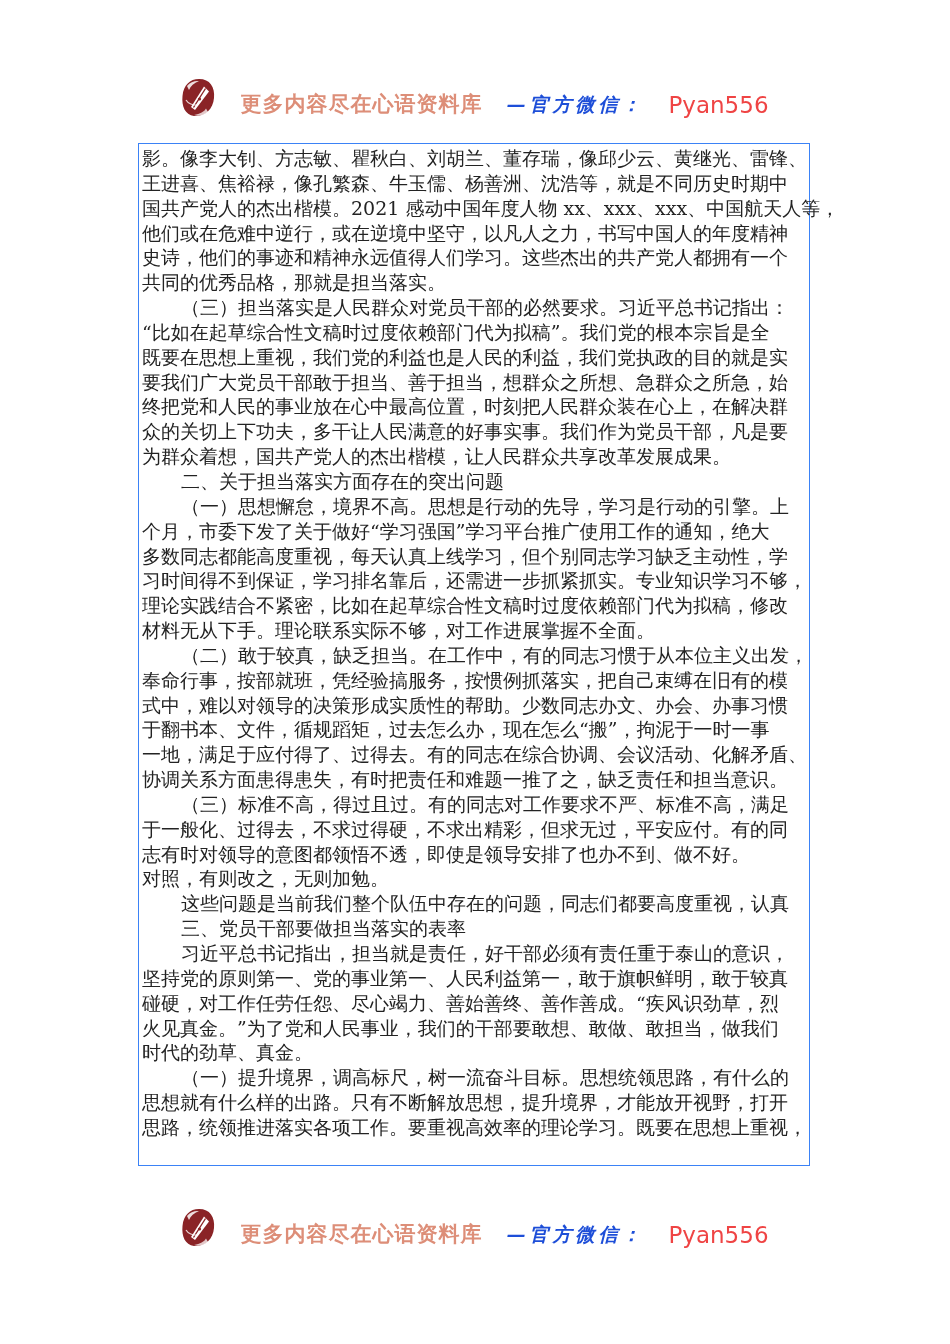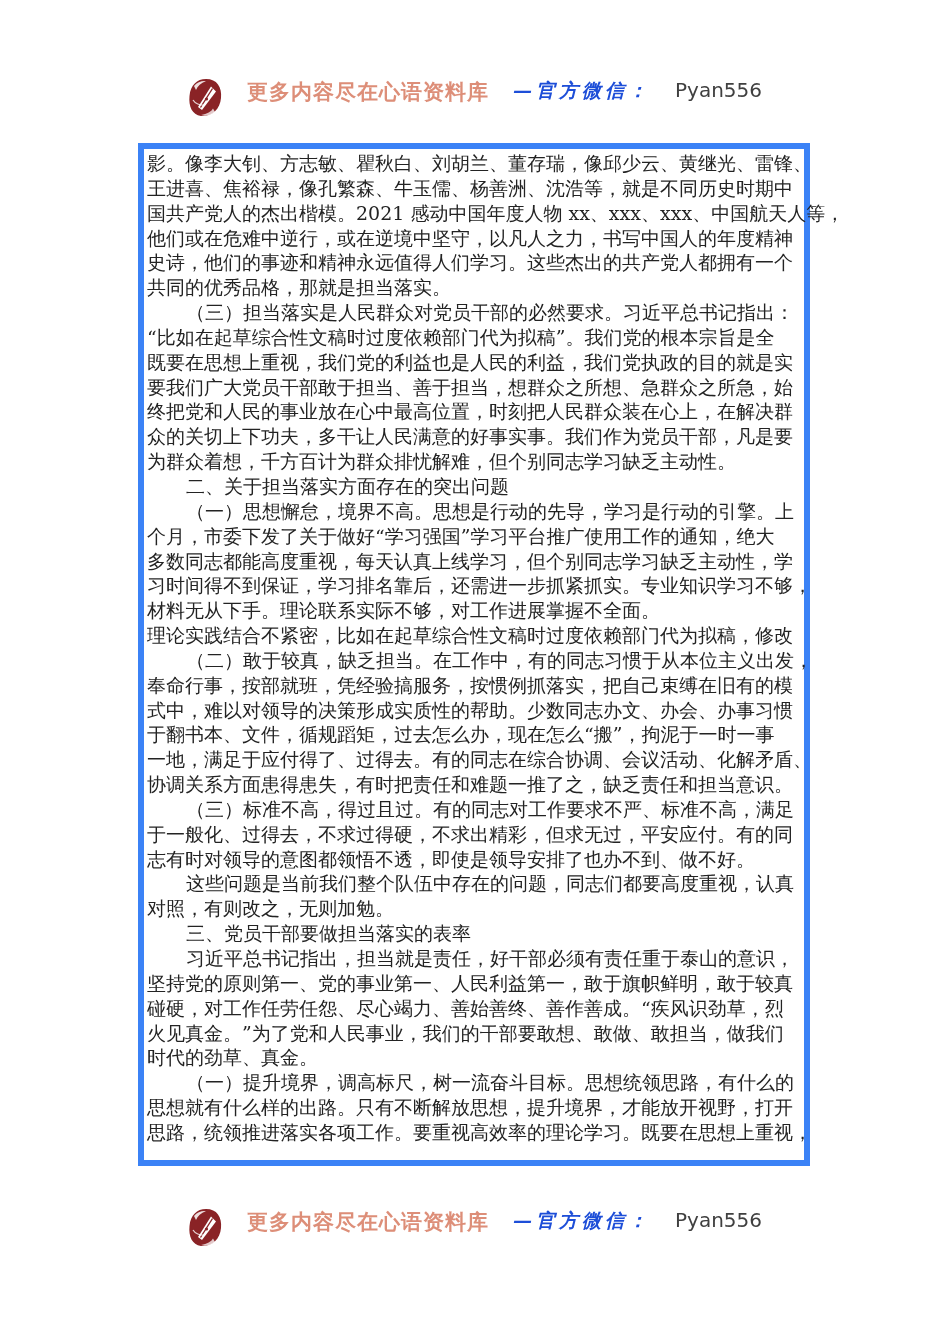--- a/index.html
+++ b/index.html
@@ -5,51 +5,51 @@
   html, body { margin: 0; padding: 0; }
   body {
     width: 950px; height: 1344px;
     background: #ffffff;
     position: relative;
     font-family: "DejaVu Serif", "Liberation Serif", serif;
     overflow: hidden;
   }
   .watermark {
     position: absolute; left: 0; width: 100%;
-    display: flex; justify-content: center; align-items: flex-start;
+    display: flex; justify-content: center; align-items: flex-end;
     gap: 24px;
     user-select: none;
   }
   .wm-top { top: 78px; }
   .wm-bottom { top: 1208px; }
   .wm-logo { display: inline-flex; align-items: center; }
   .wm-site {
     color: #dd8e78;
     font-size: 21px;
     font-weight: bold;
     letter-spacing: 1px;
   }
   .wm-label {
     color: #1d4ed8;
     font-size: 19px;
     font-style: italic;
     letter-spacing: 4px;
     font-weight: bold;
   }
   .wm-id {
-    color: #404040;
-    font-size: 20px;
+    color: #ef4444;
+    font-size: 23px;
     font-family: "DejaVu Sans", "Liberation Sans", sans-serif;
   }
   .doc-box {
     position: absolute;
     left: 138px; top: 143px;
     width: 672px; height: 1023px;
     box-sizing: border-box;
-    border: 6px solid #3b82f6;
+    border: 1px solid #3b82f6;
     background: #ffffff;
     padding: 2px 0 0 3px;
   }
   .line {
     font-size: 19px;
     line-height: 24.85px;
     color: #232323;
     white-space: pre;
     overflow: visible;
   }
@@ -81,39 +81,39 @@
     <div class="line">国共产党人的杰出楷模。2021 感动中国年度人物 xx、xxx、xxx、中国航天人等，</div>
     <div class="line">他们或在危难中逆行，或在逆境中坚守，以凡人之力，书写中国人的年度精神</div>
     <div class="line">史诗，他们的事迹和精神永远值得人们学习。这些杰出的共产党人都拥有一个</div>
     <div class="line">共同的优秀品格，那就是担当落实。</div>
     <div class="line indent">（三）担当落实是人民群众对党员干部的必然要求。习近平总书记指出：</div>
     <div class="line">“比如在起草综合性文稿时过度依赖部门代为拟稿”。我们党的根本宗旨是全</div>
     <div class="line">既要在思想上重视，我们党的利益也是人民的利益，我们党执政的目的就是实</div>
     <div class="line">要我们广大党员干部敢于担当、善于担当，想群众之所想、急群众之所急，始</div>
     <div class="line">终把党和人民的事业放在心中最高位置，时刻把人民群众装在心上，在解决群</div>
     <div class="line">众的关切上下功夫，多干让人民满意的好事实事。我们作为党员干部，凡是要</div>
-    <div class="line">为群众着想，千方百计为群众排忧解难，但个别同志学习缺乏主动性。</div>
+    <div class="line">为群众着想，国共产党人的杰出楷模，让人民群众共享改革发展成果。</div>
     <div class="line indent">二、关于担当落实方面存在的突出问题</div>
     <div class="line indent">（一）思想懈怠，境界不高。思想是行动的先导，学习是行动的引擎。上</div>
     <div class="line">个月，市委下发了关于做好“学习强国”学习平台推广使用工作的通知，绝大</div>
     <div class="line">多数同志都能高度重视，每天认真上线学习，但个别同志学习缺乏主动性，学</div>
     <div class="line">习时间得不到保证，学习排名靠后，还需进一步抓紧抓实。专业知识学习不够，</div>
+    <div class="line">理论实践结合不紧密，比如在起草综合性文稿时过度依赖部门代为拟稿，修改</div>
     <div class="line">材料无从下手。理论联系实际不够，对工作进展掌握不全面。</div>
-    <div class="line">理论实践结合不紧密，比如在起草综合性文稿时过度依赖部门代为拟稿，修改</div>
     <div class="line indent">（二）敢于较真，缺乏担当。在工作中，有的同志习惯于从本位主义出发，</div>
     <div class="line">奉命行事，按部就班，凭经验搞服务，按惯例抓落实，把自己束缚在旧有的模</div>
     <div class="line">式中，难以对领导的决策形成实质性的帮助。少数同志办文、办会、办事习惯</div>
     <div class="line">于翻书本、文件，循规蹈矩，过去怎么办，现在怎么“搬”，拘泥于一时一事</div>
     <div class="line">一地，满足于应付得了、过得去。有的同志在综合协调、会议活动、化解矛盾、</div>
     <div class="line">协调关系方面患得患失，有时把责任和难题一推了之，缺乏责任和担当意识。</div>
     <div class="line indent">（三）标准不高，得过且过。有的同志对工作要求不严、标准不高，满足</div>
     <div class="line">于一般化、过得去，不求过得硬，不求出精彩，但求无过，平安应付。有的同</div>
     <div class="line">志有时对领导的意图都领悟不透，即使是领导安排了也办不到、做不好。</div>
+    <div class="line">对照，有则改之，无则加勉。</div>
     <div class="line indent">这些问题是当前我们整个队伍中存在的问题，同志们都要高度重视，认真</div>
-    <div class="line">对照，有则改之，无则加勉。</div>
     <div class="line indent">三、党员干部要做担当落实的表率</div>
     <div class="line indent">习近平总书记指出，担当就是责任，好干部必须有责任重于泰山的意识，</div>
     <div class="line">坚持党的原则第一、党的事业第一、人民利益第一，敢于旗帜鲜明，敢于较真</div>
     <div class="line">碰硬，对工作任劳任怨、尽心竭力、善始善终、善作善成。“疾风识劲草，烈</div>
     <div class="line">火见真金。”为了党和人民事业，我们的干部要敢想、敢做、敢担当，做我们</div>
     <div class="line">时代的劲草、真金。</div>
     <div class="line indent">（一）提升境界，调高标尺，树一流奋斗目标。思想统领思路，有什么的</div>
     <div class="line">思想就有什么样的出路。只有不断解放思想，提升境界，才能放开视野，打开</div>
     <div class="line">思路，统领推进落实各项工作。要重视高效率的理论学习。既要在思想上重视，</div>
   </div>

